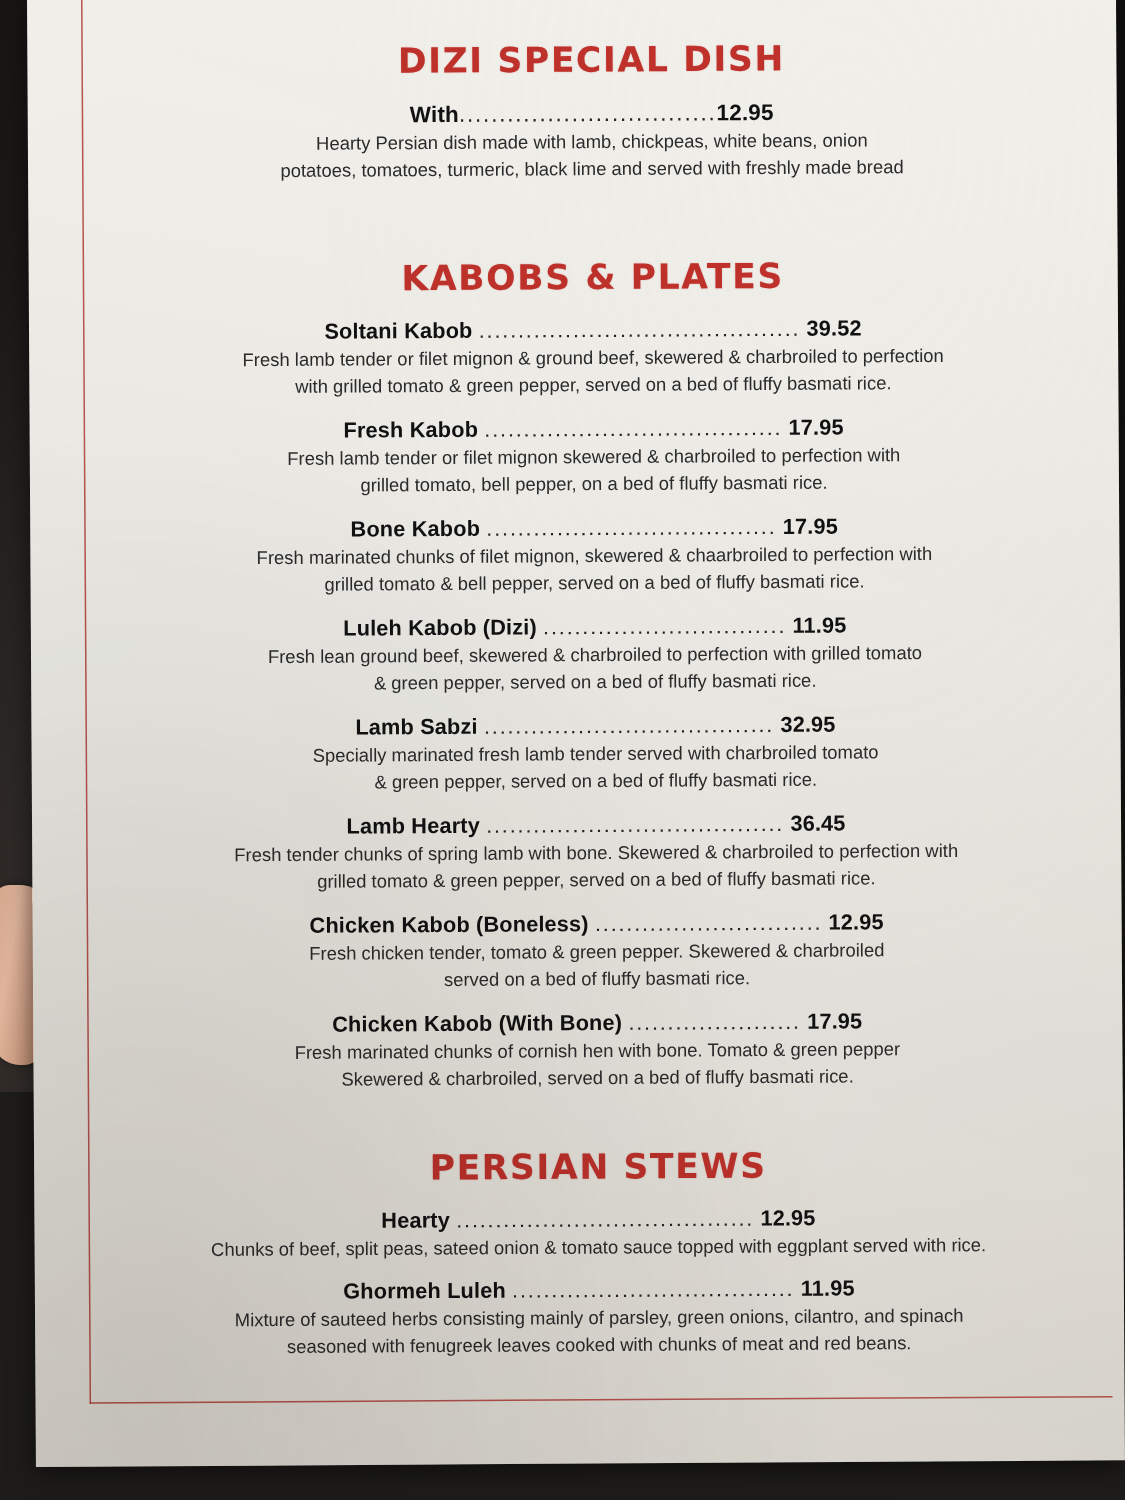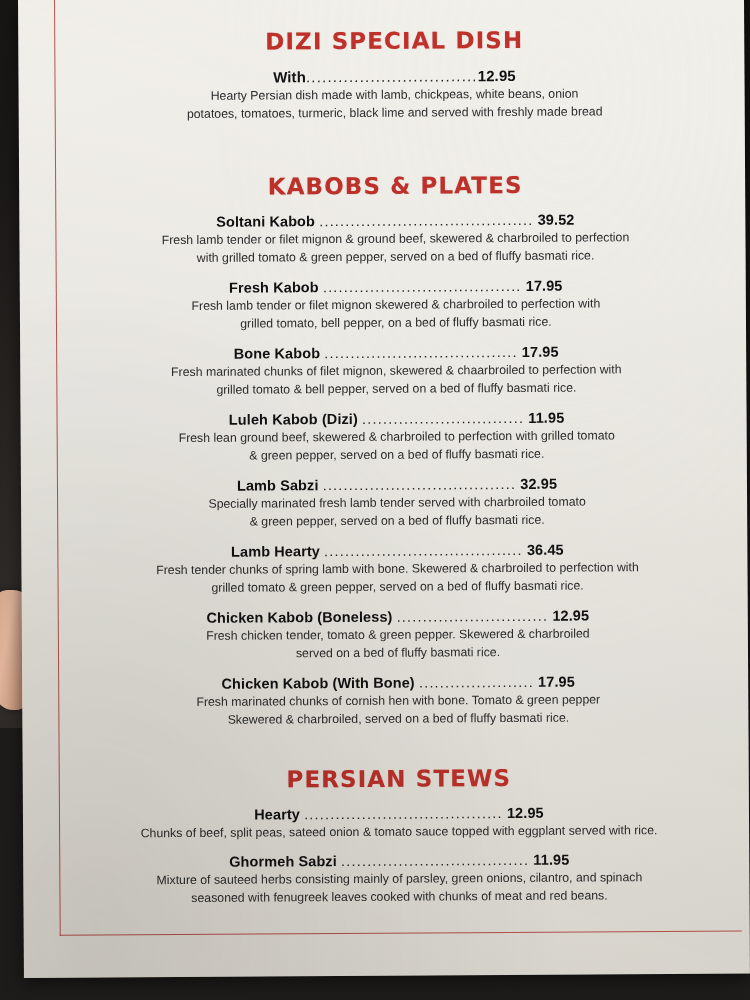--- a/index.html
+++ b/index.html
@@ -248,21 +248,21 @@
           <div class="item-line">
             <span class="item-name">Hearty</span>
             <span class="dots">......................................</span>
             <span class="price">12.95</span>
           </div>
           <div class="desc">Chunks of beef, split peas, sateed onion &amp; tomato sauce topped with eggplant served with rice.</div>
         </div>
 
         <div class="item">
           <div class="item-line">
-            <span class="item-name">Ghormeh Sabzi</span>
+            <span class="item-name">Ghormeh Luleh</span>
             <span class="dots">....................................</span>
             <span class="price">11.95</span>
           </div>
           <div class="desc">Mixture of sauteed herbs consisting mainly of parsley, green onions, cilantro, and spinach</div>
           <div class="desc">seasoned with fenugreek leaves cooked with chunks of meat and red beans.</div>
         </div>
       </div>
 
     </div>
   </div>

